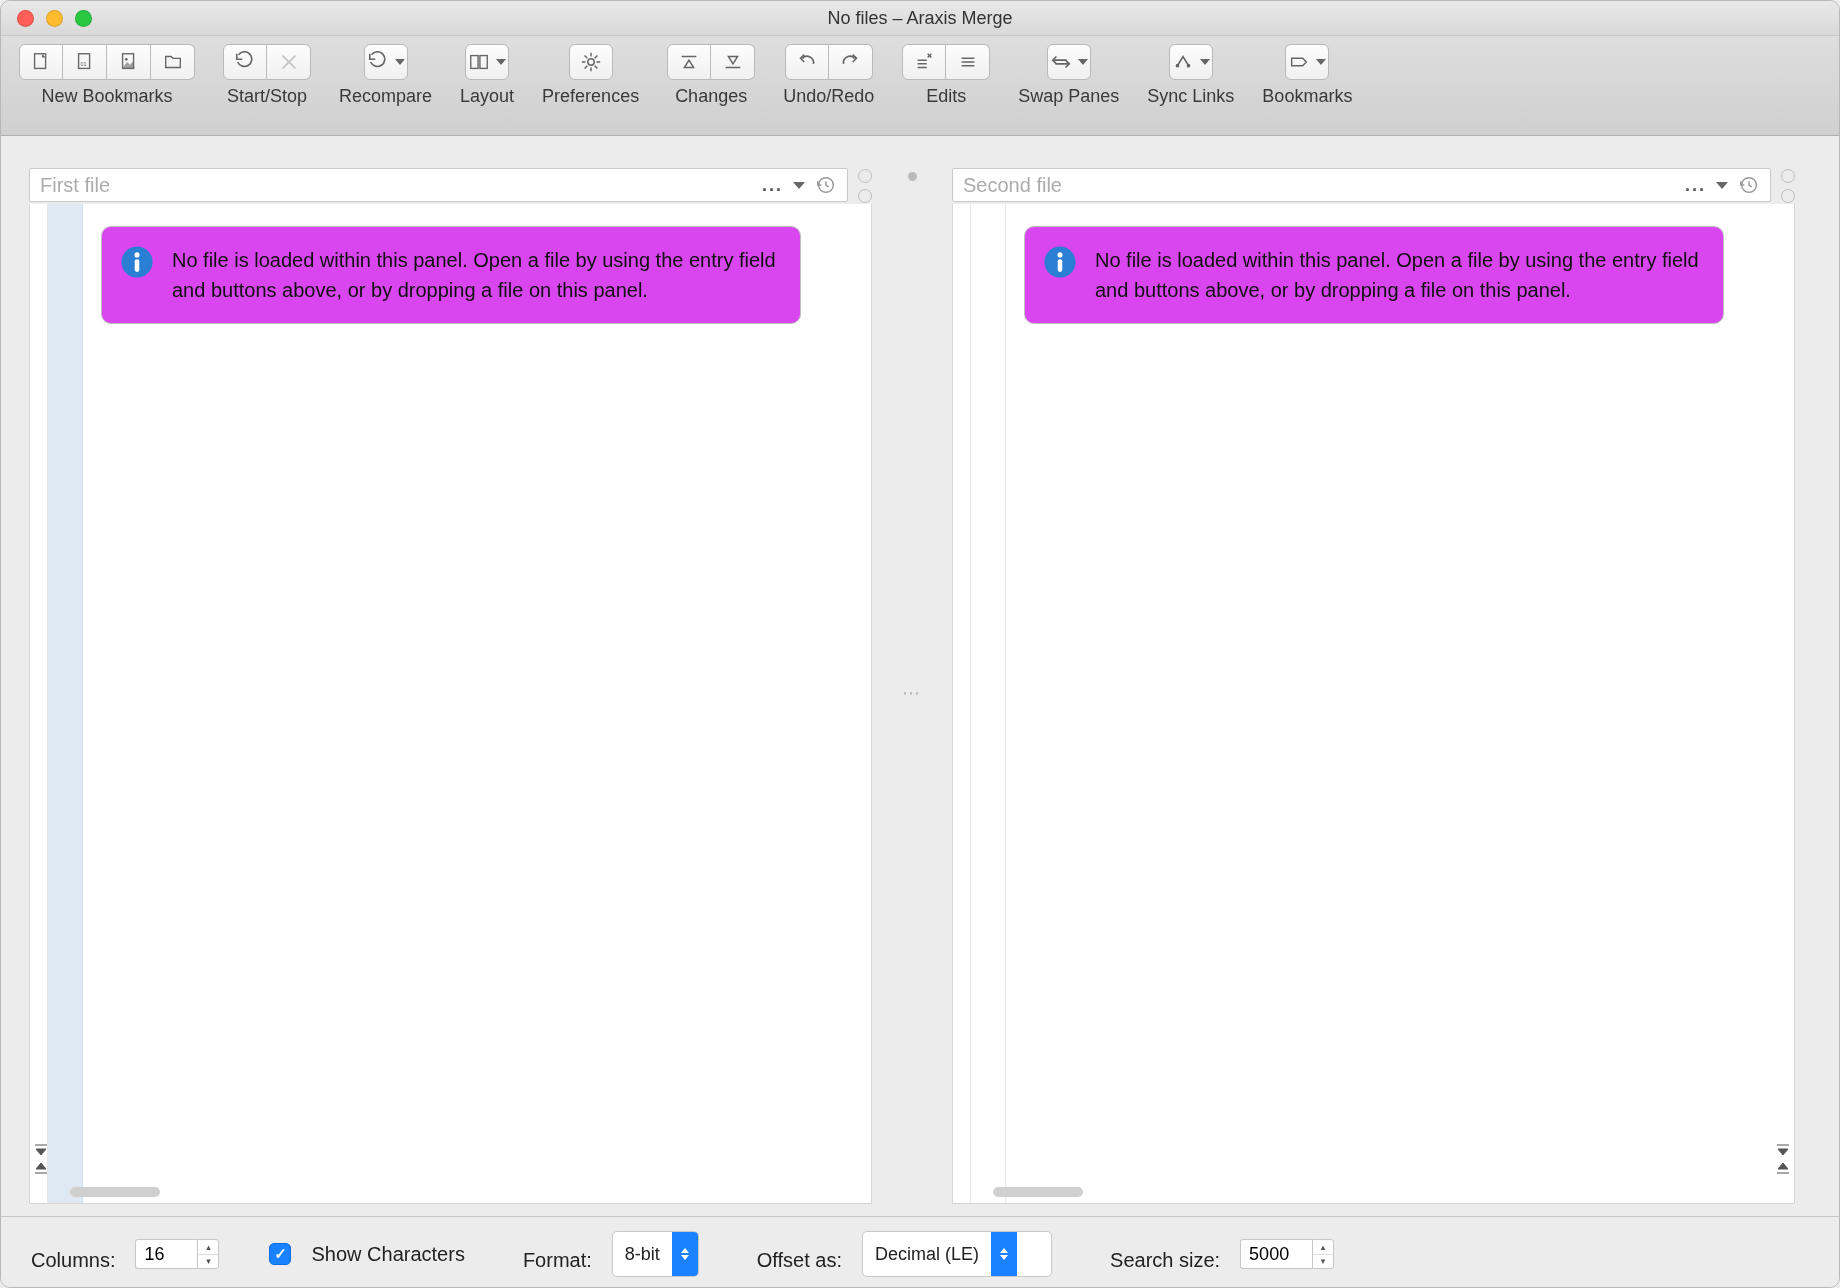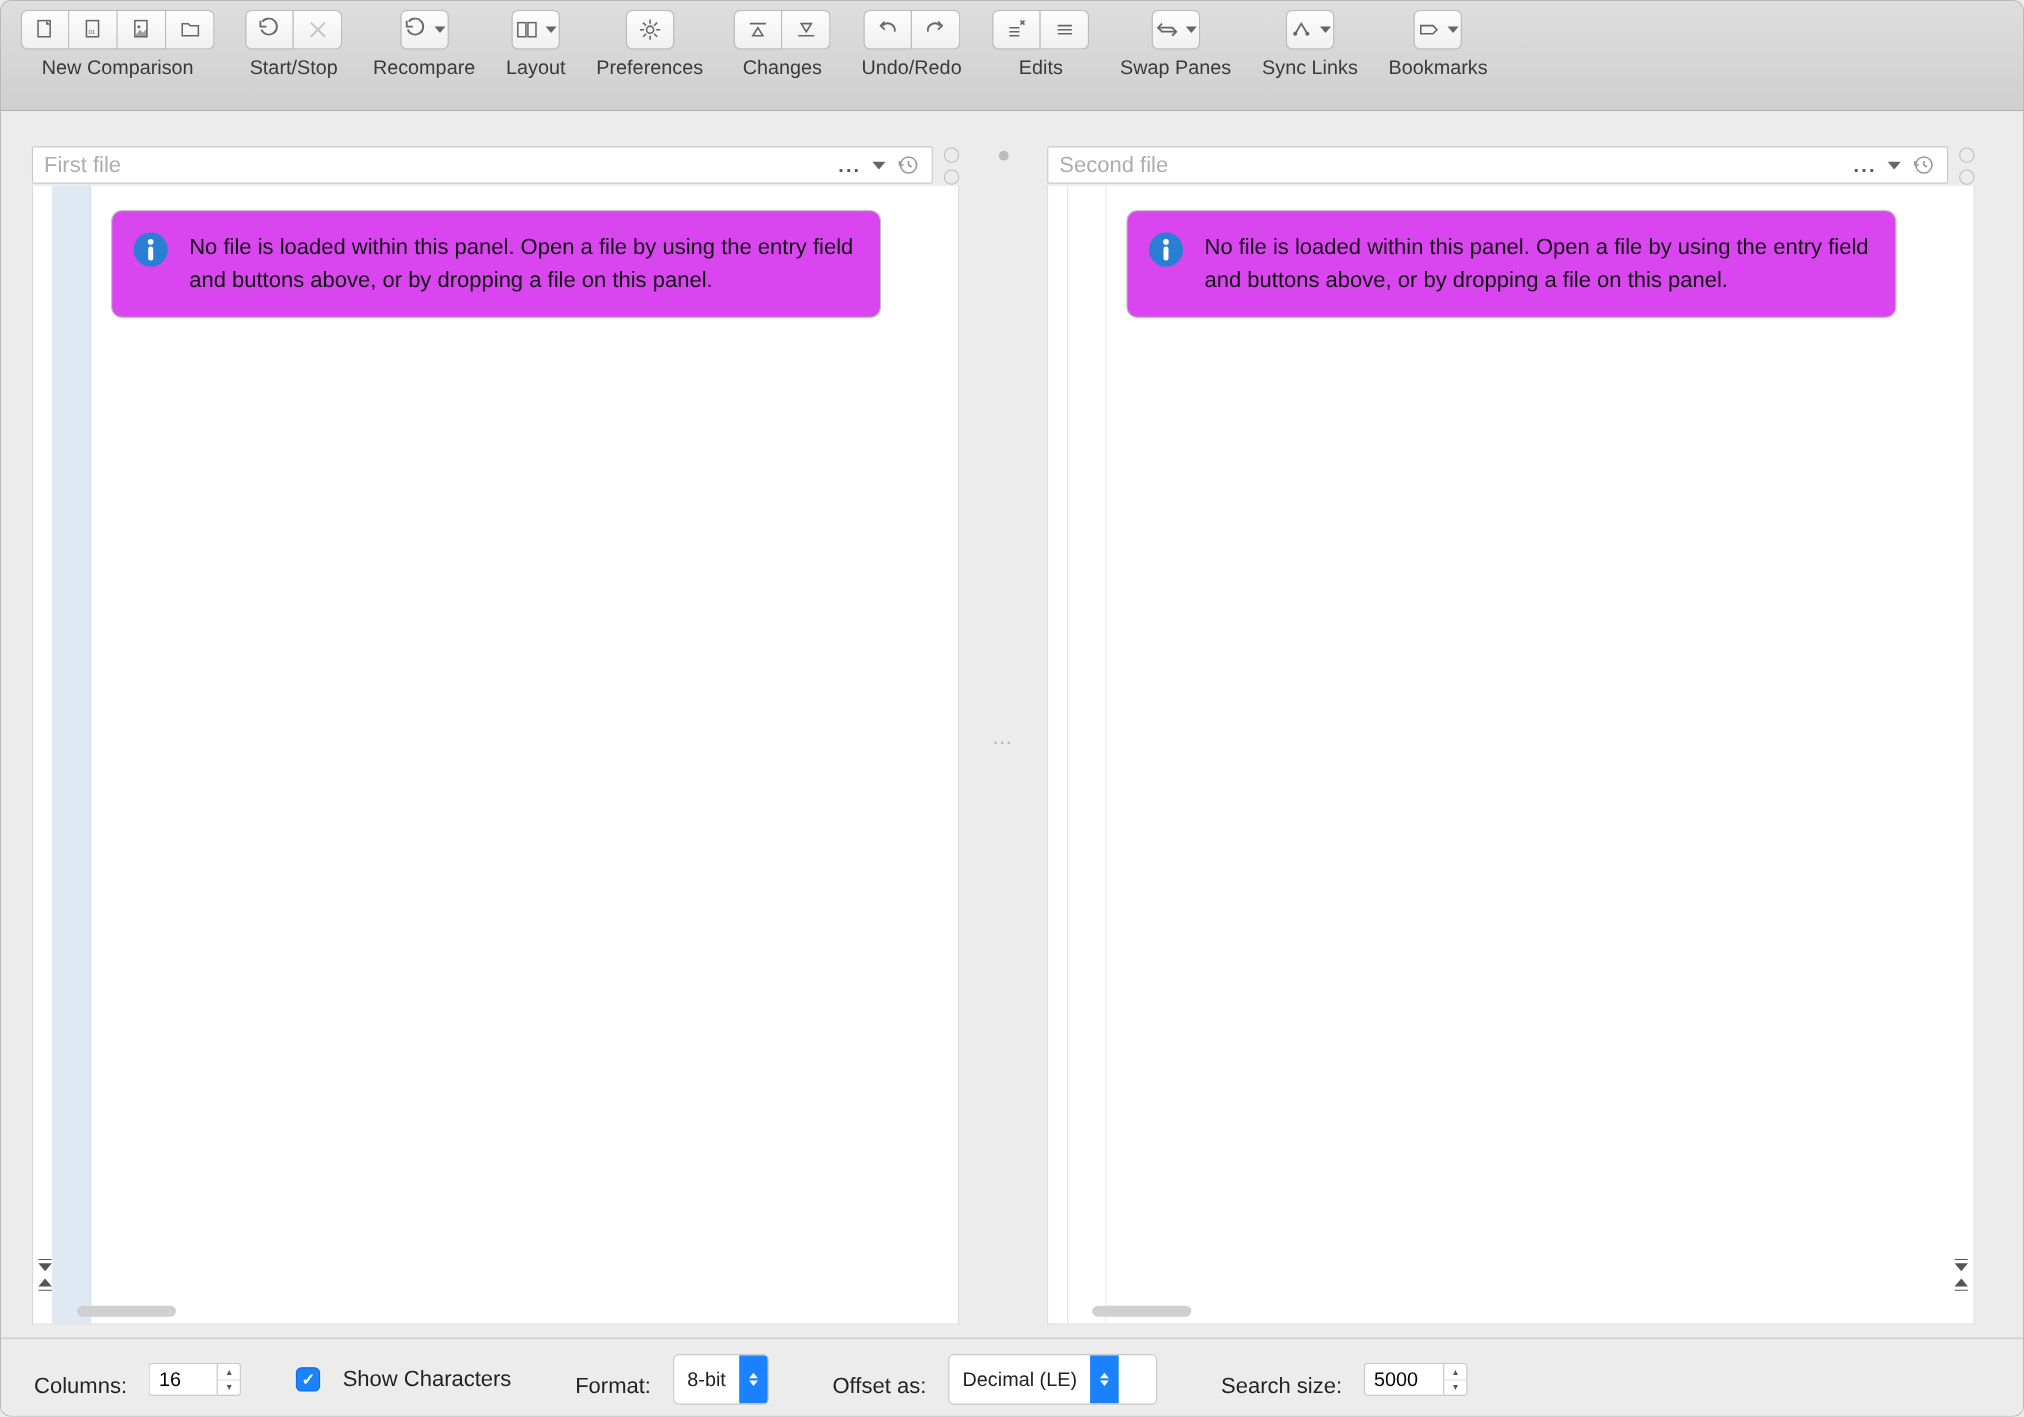--- a/index.html
+++ b/index.html
@@ -169,20 +169,28 @@
 .select .sel-caret .up{width:0;height:0;border-left:4px solid transparent;border-right:4px solid transparent;border-bottom:5px solid #fff;}
 .select .sel-caret .dn{width:0;height:0;border-left:4px solid transparent;border-right:4px solid transparent;border-top:5px solid #fff;}
 .status-row { font-size:20px; color:#222; }
 svg { display:block; }
 </style>
 </head>
 <body>
 
 <div class="window">
 
+  <div class="titlebar">
+    <div class="traffic">
+      <div class="tl red"></div>
+      <div class="tl yellow"></div>
+      <div class="tl green"></div>
+    </div>
+    <div class="wtitle">No files – Araxis Merge</div>
+  </div>
 
   <div class="toolbar">
 
     <div class="tgroup">
       <div class="tbtns">
         <div class="tbtn">
           <svg class="ic" viewBox="0 0 24 24">
               <rect x="5" y="3" width="12" height="16" fill="none" stroke="#666" stroke-width="1.5"></rect>
               <path d="M13 3 L17 7 L13 7 Z" fill="#666"></path>
             </svg>
@@ -199,21 +207,21 @@
               <circle cx="9" cy="9" r="1.5" fill="#666"></circle>
               <path d="M6 17 L10 12 L13 15 L17 11 L17 19 L6 19 Z" fill="#666" opacity="0.6"></path>
             </svg>
         </div>
         <div class="tbtn">
           <svg class="ic" viewBox="0 0 24 24">
               <path d="M4 6 L10 6 L12 8 L20 8 L20 18 L4 18 Z" fill="none" stroke="#666" stroke-width="1.5"></path>
             </svg>
         </div>
       </div>
-      <div class="tlabel">New Comparison</div>
+      <div class="tlabel">New Bookmarks</div>
     </div>
 
     <div class="tgroup">
       <div class="tbtns">
         <div class="tbtn">
           <svg class="ic" viewBox="0 0 24 24">
               <path d="M5 4 A8 8 0 1 1 4 12" fill="none" stroke="#666" stroke-width="1.8"></path>
               <path d="M3 3 L3 9 L9 9" fill="none" stroke="#666" stroke-width="1.8"></path>
             </svg>
         </div>

